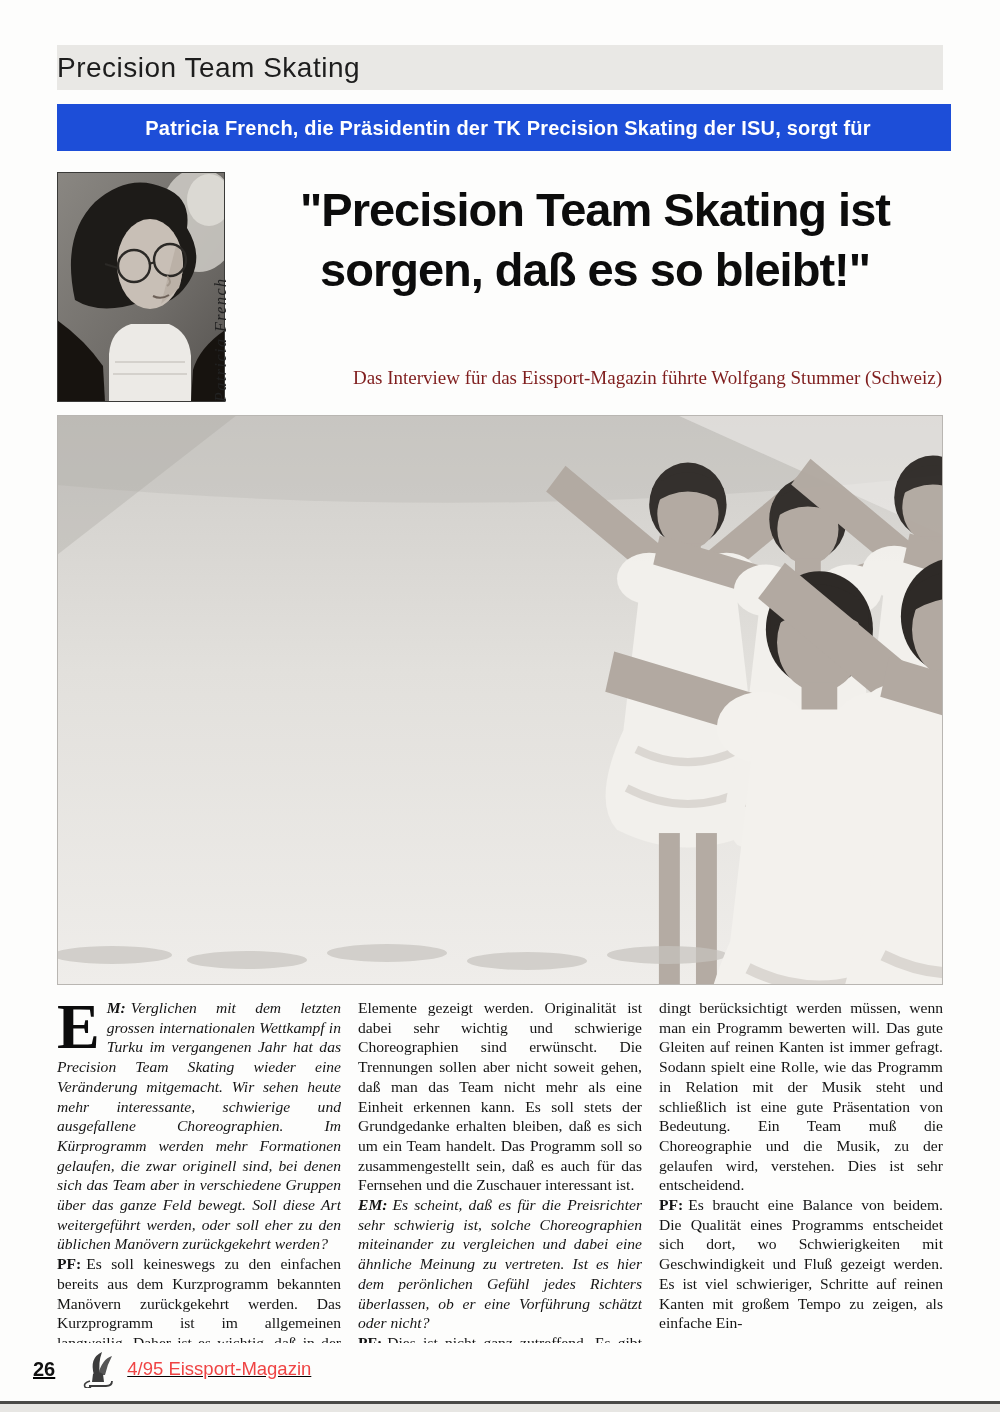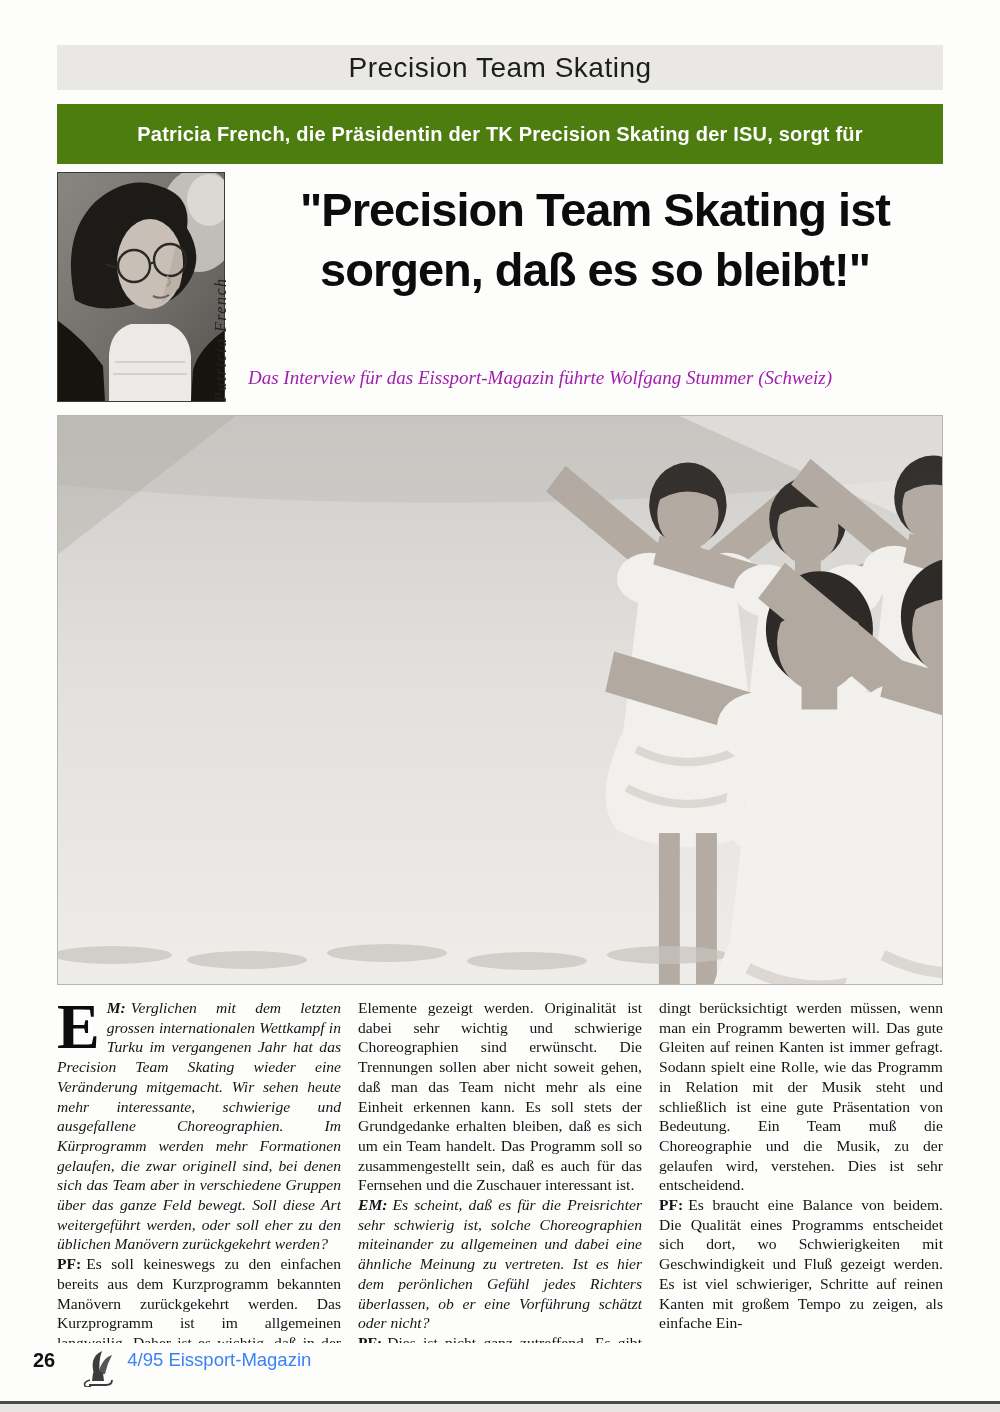--- a/index.html
+++ b/index.html
@@ -7,52 +7,52 @@
     width:1000px; height:1412px; position:relative;
     background:#fdfdfc; overflow:hidden;
     font-family:"Liberation Sans", sans-serif;
     -webkit-font-smoothing:antialiased;
   }
   .page { position:absolute; inset:0; }
 
   
   .kicker-band {
     position:absolute; left:57px; top:45px; width:886px; height:45px;
-    background:#e9e8e5; display:flex; align-items:center; justify-content:center;
+    background:#e9e8e5; display:flex; align-items:center; justify-content:flex-start;
   }
   .kicker { font-size:28px; color:#1d1d1d; letter-spacing:.5px; }
 
   
   .banner {
-    position:absolute; left:57px; top:104px; width:886px; height:60px;
-    background:#4d7c0f; color:#ffffff; display:flex; flex-direction:column;
-    align-items:center; justify-content:center;
+    position:absolute; left:57px; top:104px; width:886px; height:47px;
+    background:#1d4ed8; color:#ffffff; display:flex; flex-direction:column;
+    align-items:center; justify-content:center;padding-left:8px;
   }
   .banner-line { font-weight:bold; font-size:20px; line-height:26px; letter-spacing:.2px; }
 
   
   .portrait { position:absolute; left:57px; top:172px; width:168px; height:230px; }
   .portrait svg { display:block; width:100%; height:100%; }
   .portrait-caption { position:absolute; left:228px; top:172px; width:20px; height:230px; }
   .portrait-caption span {
     position:absolute; left:2px; bottom:0; transform-origin:0 100%;
     transform:rotate(-90deg); white-space:nowrap;
     font-family:"Liberation Serif", serif; font-style:italic;
     font-size:16px; letter-spacing:1.5px; color:#222;
   }
 
   
   .headline {
     position:absolute; left:248px; top:180px; width:694px; text-align:center;
     font-weight:bold; font-size:47px; line-height:60px; letter-spacing:-1px; color:#0c0c0c;
   }
   .subtitle {
-    position:absolute; left:248px; top:367px; width:694px; text-align:left;
-    font-family:"Liberation Serif", serif; font-style:italic;
-    font-size:19px; color:#a21caf;
+    position:absolute; left:248px; top:367px; width:694px; text-align:right;
+    font-family:"Liberation Serif", serif; 
+    font-size:19px; color:#7f1d1d;
   }
 
   
   .team-photo { position:absolute; left:57px; top:415px; width:886px; height:570px; }
   .team-photo svg { display:block; width:100%; height:100%; }
 
   
   .columns {
     position:absolute; left:57px; top:998px; width:886px; height:345px;
     display:flex; gap:17px;
@@ -63,25 +63,25 @@
   .col p { margin:0; }
   .q { font-style:italic; }
   .a { font-style:normal; }
   .lead { font-weight:bold; margin-right:5px; }
   .dropcap {
     float:left; font-weight:bold; font-style:normal;
     font-size:64px; line-height:52px; padding:3px 7px 0 0; color:#0c0c0c;
   }
 
   
-  .footer { position:absolute; left:33px; top:1349px; height:40px; display:flex; align-items:flex-start; }
+  .footer { position:absolute; left:33px; top:1349px; height:40px; display:flex; align-items:center;text-decoration:underline; }
   .page-num { font-weight:bold; font-size:20px; color:#111; }
   .logo { display:inline-block; margin:0 12px 0 26px; }
   .logo svg { display:block; }
-  .issue { font-size:18.5px; color:#3b82f6; }
+  .issue { font-size:18.5px; color:#ef4444; }
 
   
   .bottom-edge { position:absolute; left:0; top:1401px; width:1000px; height:3px; background:#4a4a48; }
   .bottom-strip { position:absolute; left:0; top:1404px; width:1000px; height:8px; background:#e7e6e3; }
 </style>
 </head>
 <body>
 
 <div class="page">
 
@@ -222,21 +222,21 @@
     </svg>
   </div>
 
   <div class="columns">
     <div class="col">
       <p class="q"><span class="dropcap">E</span><b class="lead">M:</b><span>Verglichen mit dem letzten grossen internationalen Wettkampf in Turku im vergangenen Jahr hat das Precision Team Skating wieder eine Veränderung mitgemacht. Wir sehen heute mehr interessante, schwierige und ausgefallene Choreographien. Im Kürprogramm werden mehr Formationen gelaufen, die zwar originell sind, bei denen sich das Team aber in verschiedene Gruppen über das ganze Feld bewegt. Soll diese Art weitergeführt werden, oder soll eher zu den üblichen Manövern zurückgekehrt werden?</span></p>
       <p class="a"><b class="lead">PF:</b><span>Es soll keineswegs zu den einfachen bereits aus dem Kurzprogramm bekannten Manövern zurückgekehrt werden. Das Kurzprogramm ist im allgemeinen langweilig. Daher ist es wichtig, daß in der Kür neue</span></p>
     </div>
     <div class="col">
       <p class="a"><span>Elemente gezeigt werden. Originalität ist dabei sehr wichtig und schwierige Choreographien sind erwünscht. Die Trennungen sollen aber nicht soweit gehen, daß man das Team nicht mehr als eine Einheit erkennen kann. Es soll stets der Grundgedanke erhalten bleiben, daß es sich um ein Team handelt. Das Programm soll so zusammengestellt sein, daß es auch für das Fernsehen und die Zuschauer interessant ist.</span></p>
-      <p class="q"><b class="lead">EM:</b><span>Es scheint, daß es für die Preisrichter sehr schwierig ist, solche Choreographien miteinander zu allgemeinen und dabei eine ähnliche Meinung zu vertreten. Ist es hier dem perönlichen Gefühl jedes Richters überlassen, ob er eine Vorführung schätzt oder nicht?</span></p>
+      <p class="q"><b class="lead">EM:</b><span>Es scheint, daß es für die Preisrichter sehr schwierig ist, solche Choreographien miteinander zu vergleichen und dabei eine ähnliche Meinung zu vertreten. Ist es hier dem perönlichen Gefühl jedes Richters überlassen, ob er eine Vorführung schätzt oder nicht?</span></p>
       <p class="a"><b class="lead">PF:</b><span>Dies ist nicht ganz zutreffend. Es gibt immer noch einige Faktoren, welche unbe-</span></p>
     </div>
     <div class="col">
       <p class="a"><span>dingt berücksichtigt werden müssen, wenn man ein Programm bewerten will. Das gute Gleiten auf reinen Kanten ist immer gefragt. Sodann spielt eine Rolle, wie das Programm in Relation mit der Musik steht und schließlich ist eine gute Präsentation von Bedeutung. Ein Team muß die Choreographie und die Musik, zu der gelaufen wird, verstehen. Dies ist sehr entscheidend.</span></p>
       <p class="a"><b class="lead">PF:</b><span>Es braucht eine Balance von beidem. Die Qualität eines Programms entscheidet sich dort, wo Schwierigkeiten mit Geschwindigkeit und Fluß gezeigt werden. Es ist viel schwieriger, Schritte auf reinen Kanten mit großem Tempo zu zeigen, als einfache Ein-</span></p>
     </div>
   </div>
 
   <div class="footer">
     <span class="page-num">26</span>

